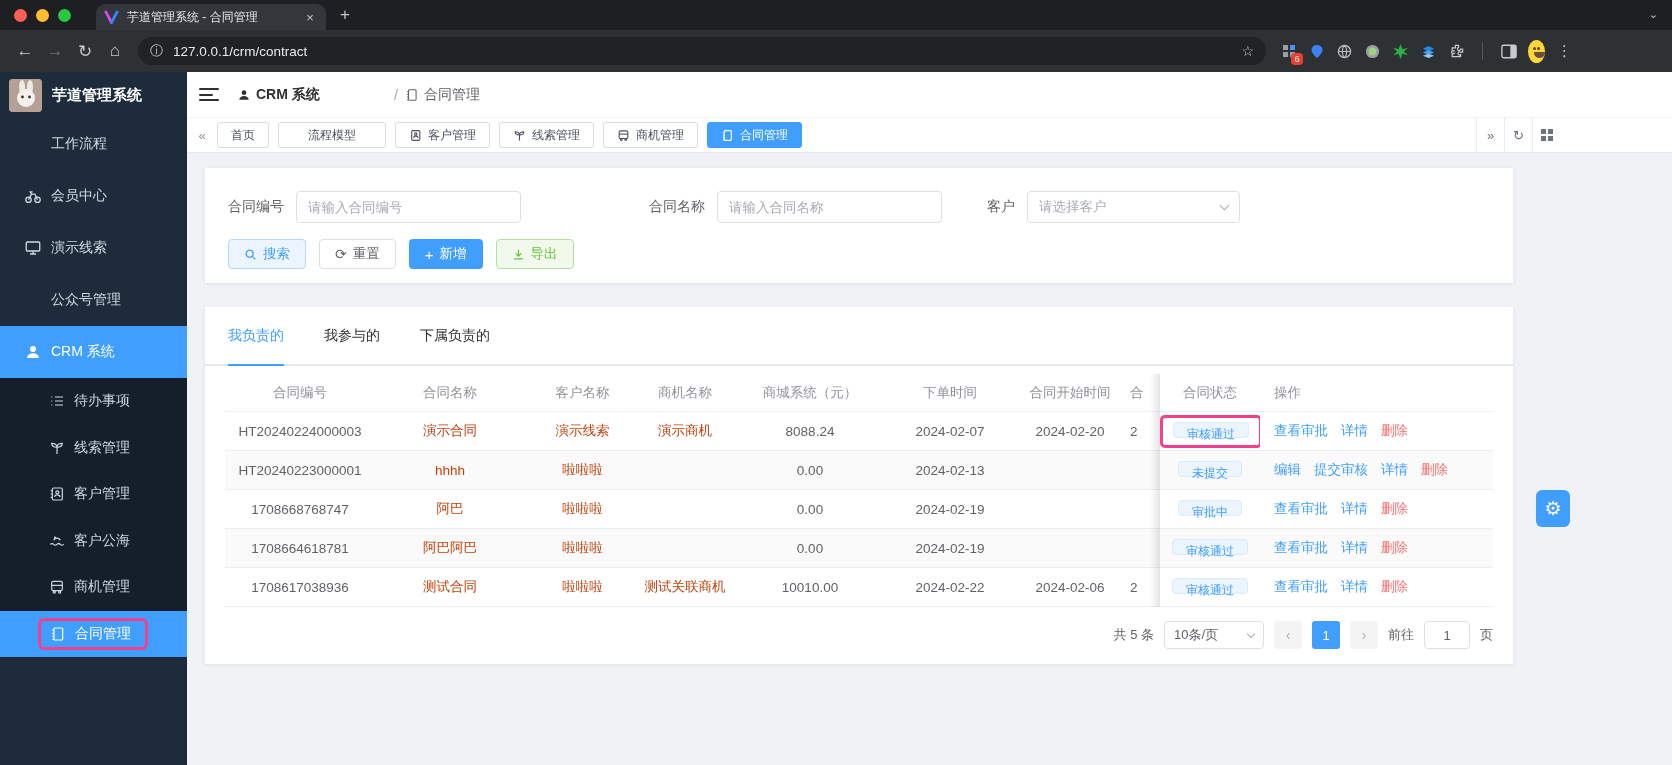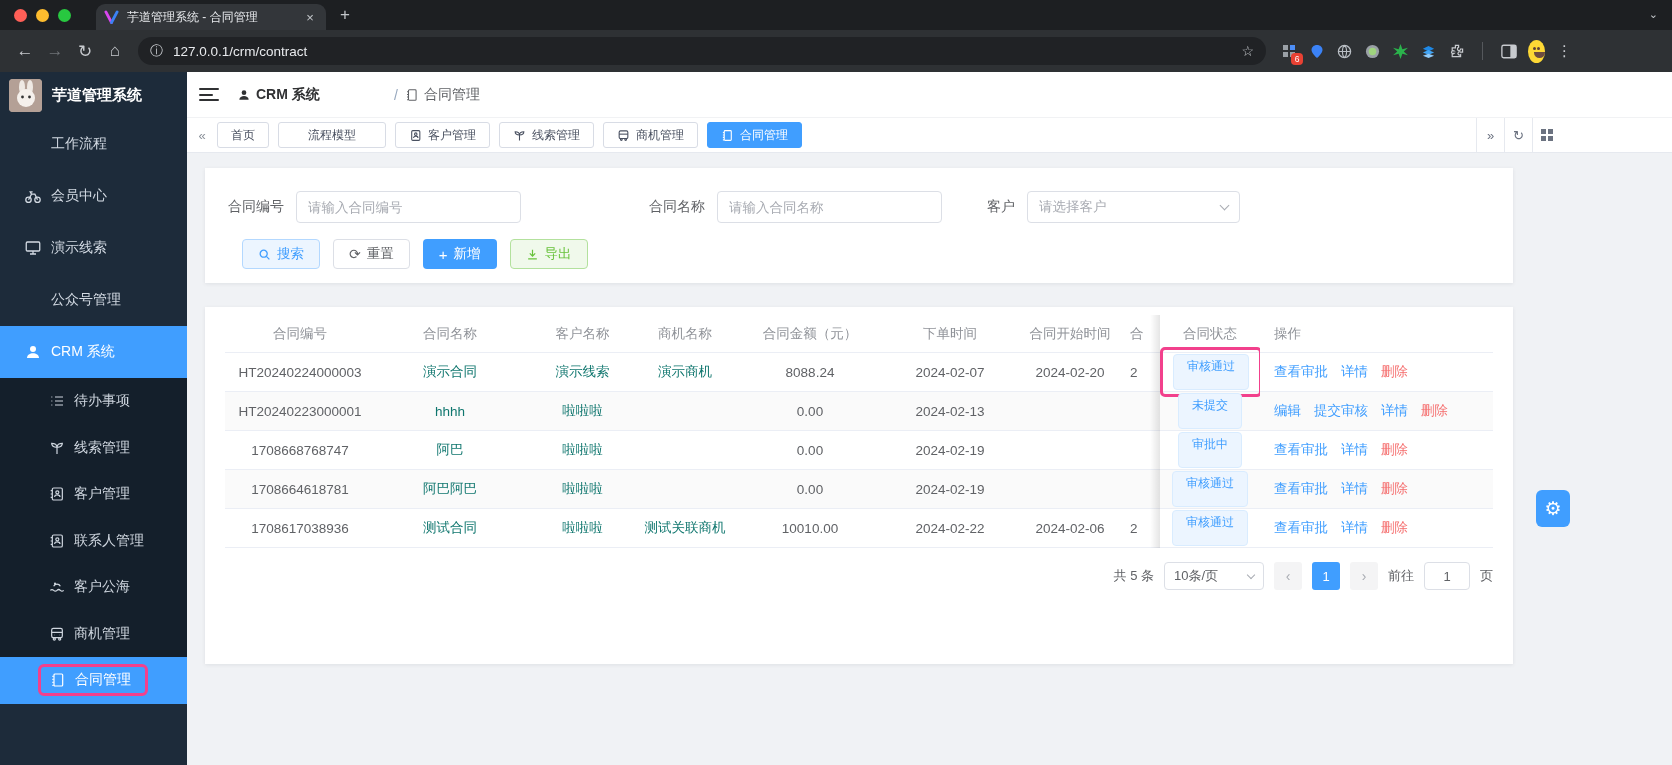--- a/index.html
+++ b/index.html
@@ -81,42 +81,42 @@
   #content { position:absolute; left:187px; top:153px; width:1485px; height:612px; background:#f0f2f5; }
   .card { position:absolute; left:18px; width:1308px; background:#fff; border-radius:0; box-shadow:0 1px 4px rgba(0,21,41,.08); }
   #searchcard { top:15px; height:115px; }
   .form-row { position:absolute; top:23px; left:23px; display:flex; align-items:center; }
   .f-label { font-size:14px; color:#606266; margin-right:12px; }
   .f-input { width:225px; height:32px; border:1px solid #dcdfe6; border-radius:4px; padding:0 11px; font-size:13.5px; color:#303133; font-family:inherit; }
   .f-input::placeholder { color:#a8abb2; }
   .f-select { width:213px; height:32px; border:1px solid #dcdfe6; border-radius:4px; padding:0 11px; font-size:13.5px; color:#a8abb2; display:flex; align-items:center; justify-content:space-between; }
   .f-select .chev { width:7px; height:7px; border-right:1.4px solid #a8abb2; border-bottom:1.4px solid #a8abb2; transform:rotate(45deg); margin-top:-4px; }
   .gap1 { width:128px; } .gap2 { width:45px; }
-  .btn-row { position:absolute; top:71px; left:37px; display:flex; gap:13px; }
+  .btn-row { position:absolute; top:71px; left:23px; display:flex; gap:13px; }
   .btn { height:30px; border-radius:4px; font-size:13.5px; display:flex; align-items:center; gap:6px; padding:0 15px; border:1px solid transparent; }
   .btn.search { background:#ecf5ff; border-color:#b3d8ff; color:#409eff; }
   .btn.reset { background:#fff; border-color:#dcdfe6; color:#606266; }
   .btn.add { background:#409eff; color:#fff; }
   .btn.export { background:#f0f9eb; border-color:#b3e19d; color:#67c23a; }
 
   #tablecard { top:154px; height:357px; }
   .ctabs { display:flex; gap:40px; padding:20px 0 0 23px; height:59px; border-bottom:2px solid #e4e7ed; position:relative; }
   .ctab { font-size:14px; color:#303133; padding-bottom:16px; }
   .ctab.active { color:#409eff; border-bottom:2px solid #409eff; margin-bottom:-2px; }
   .tbl { position:relative; margin:8px 20px 0 20px; width:1268px; }
   .tr { display:flex; align-items:center; height:39px; border-bottom:1px solid #ebeef5; font-size:13.5px; color:#606266; }
   .tr.head { height:38px; color:#909399; }
   .tr.stripe { background:#fafafa; }
   .td { text-align:center; overflow:hidden; white-space:nowrap; }
   .c1{width:150px}.c2{width:150px}.c3{width:115px}.c4{width:90px}.c5{width:160px}
   .c6{width:120px}.c7{width:120px}.c8{width:30px;text-align:left}
   .c9{width:100px}.c10{width:233px;text-align:left;padding-left:14px}
-  a.cell-link { color:#0f766e; text-decoration:none; }
+  a.cell-link { color:#c2410c; text-decoration:none; }
   a.cell-link:empty { display:none; }
-  .tag-status { display:inline-block; height:36px; line-height:22px; padding:0 13px; background:#ecf5ff; border:1px solid #d9ecff; border-radius:4px; color:#409eff; font-size:12px; }
+  .tag-status { display:inline-block; height:16px; line-height:22px; padding:0 13px; background:#ecf5ff; border:1px solid #d9ecff; border-radius:4px; color:#409eff; font-size:12px; }
   .annot-cell { display:inline-block; border:3px solid #f2408c; border-radius:5px; padding:4px 10px; }
   .act-link { color:#409eff; font-size:13.5px; text-decoration:none; margin-right:13px; }
   .act-link.danger { color:#f56c6c; }
   .fixed-shadow { position:absolute; left:925px; top:0; width:10px; height:233px; background:linear-gradient(to left, rgba(0,0,0,.10), rgba(0,0,0,0)); pointer-events:none; }
   .pag { display:flex; align-items:center; justify-content:flex-end; margin:14px 20px 0 0; gap:10px; font-size:13px; color:#606266; }
   .psize { width:100px; height:28px; border:1px solid #dcdfe6; border-radius:4px; display:flex; align-items:center; justify-content:space-between; padding:0 9px; color:#606266; }
   .psize .chev { width:6px; height:6px; border-right:1.3px solid #a8abb2; border-bottom:1.3px solid #a8abb2; transform:rotate(45deg); margin-top:-3px; }
   .pbtn { width:28px; height:28px; background:#f4f4f5; border-radius:3px; color:#a8abb2; display:flex; align-items:center; justify-content:center; font-size:14px; }
   .pbtn.cur { background:#409eff; color:#fff; font-size:13px; }
   .goto-input { width:46px; height:28px; border:1px solid #dcdfe6; border-radius:4px; text-align:center; font-size:13px; color:#606266; font-family:inherit; }
@@ -298,30 +298,20 @@
               <rect x="5" y="3" width="15" height="18" rx="2"></rect>
               <circle cx="12.5" cy="9.5" r="2.3"></circle>
               <path d="M8.5 16.5 c0-2.3 1.8-3.3 4-3.3 s4 1 4 3.3 M2.5 7 h2 M2.5 12 h2 M2.5 17 h2"></path>
             </svg>
         </span>
         <span>客户管理</span>
       </div>
       <div class="s-item">
         <span class="mi-icon">
           <svg width="16" height="16" viewBox="0 0 24 24" fill="none" stroke="#cfd6df" stroke-width="1.8">
-              <rect x="5" y="3" width="15" height="18" rx="2"></rect>
-              <circle cx="12.5" cy="9.5" r="2.3"></circle>
-              <path d="M8.5 16.5 c0-2.3 1.8-3.3 4-3.3 s4 1 4 3.3 M2.5 7 h2 M2.5 12 h2 M2.5 17 h2"></path>
-            </svg>
-        </span>
-        <span>联系人管理</span>
-      </div>
-      <div class="s-item">
-        <span class="mi-icon">
-          <svg width="16" height="16" viewBox="0 0 24 24" fill="none" stroke="#cfd6df" stroke-width="1.8">
               <path d="M2 17 q2.5-2.5 5 0 t5 0 t5 0 t5 0 M7 11 a5.5 5.5 0 0 1 10 0"></path>
               <circle cx="9" cy="7" r="1.6" fill="#cfd6df" stroke="none"></circle>
             </svg>
         </span>
         <span>客户公海</span>
       </div>
       <div class="s-item">
         <span class="mi-icon">
           <svg width="16" height="16" viewBox="0 0 24 24" fill="none" stroke="#cfd6df" stroke-width="1.8">
               <rect x="4" y="3.5" width="16" height="14" rx="2.5"></rect>
@@ -468,28 +458,33 @@
         <span class="btn export">
           <svg width="13" height="13" viewBox="0 0 24 24" fill="none" stroke="#67c23a" stroke-width="2.2">
               <path d="M12 3 v11 M7 10 l5 5 l5-5 M4 20 h16"></path>
             </svg>
           <span>导出</span>
         </span>
       </div>
     </div>
 
     <div class="card" id="tablecard">
+      <div class="ctabs">
+        <span class="ctab active">我负责的</span>
+        <span class="ctab">我参与的</span>
+        <span class="ctab">下属负责的</span>
+      </div>
 
       <div class="tbl">
         <div class="tr head">
           <div class="td c1">合同编号</div>
           <div class="td c2">合同名称</div>
           <div class="td c3">客户名称</div>
           <div class="td c4">商机名称</div>
-          <div class="td c5">合同金额（元）</div>
+          <div class="td c5">商城系统（元）</div>
           <div class="td c6">下单时间</div>
           <div class="td c7">合同开始时间</div>
           <div class="td c8">合</div>
           <div class="td c9">合同状态</div>
           <div class="td c10">操作</div>
         </div>
 
         <div class="tr">
           <div class="td c1">HT20240224000003</div>
           <div class="td c2"><a class="cell-link">演示合同</a></div>

